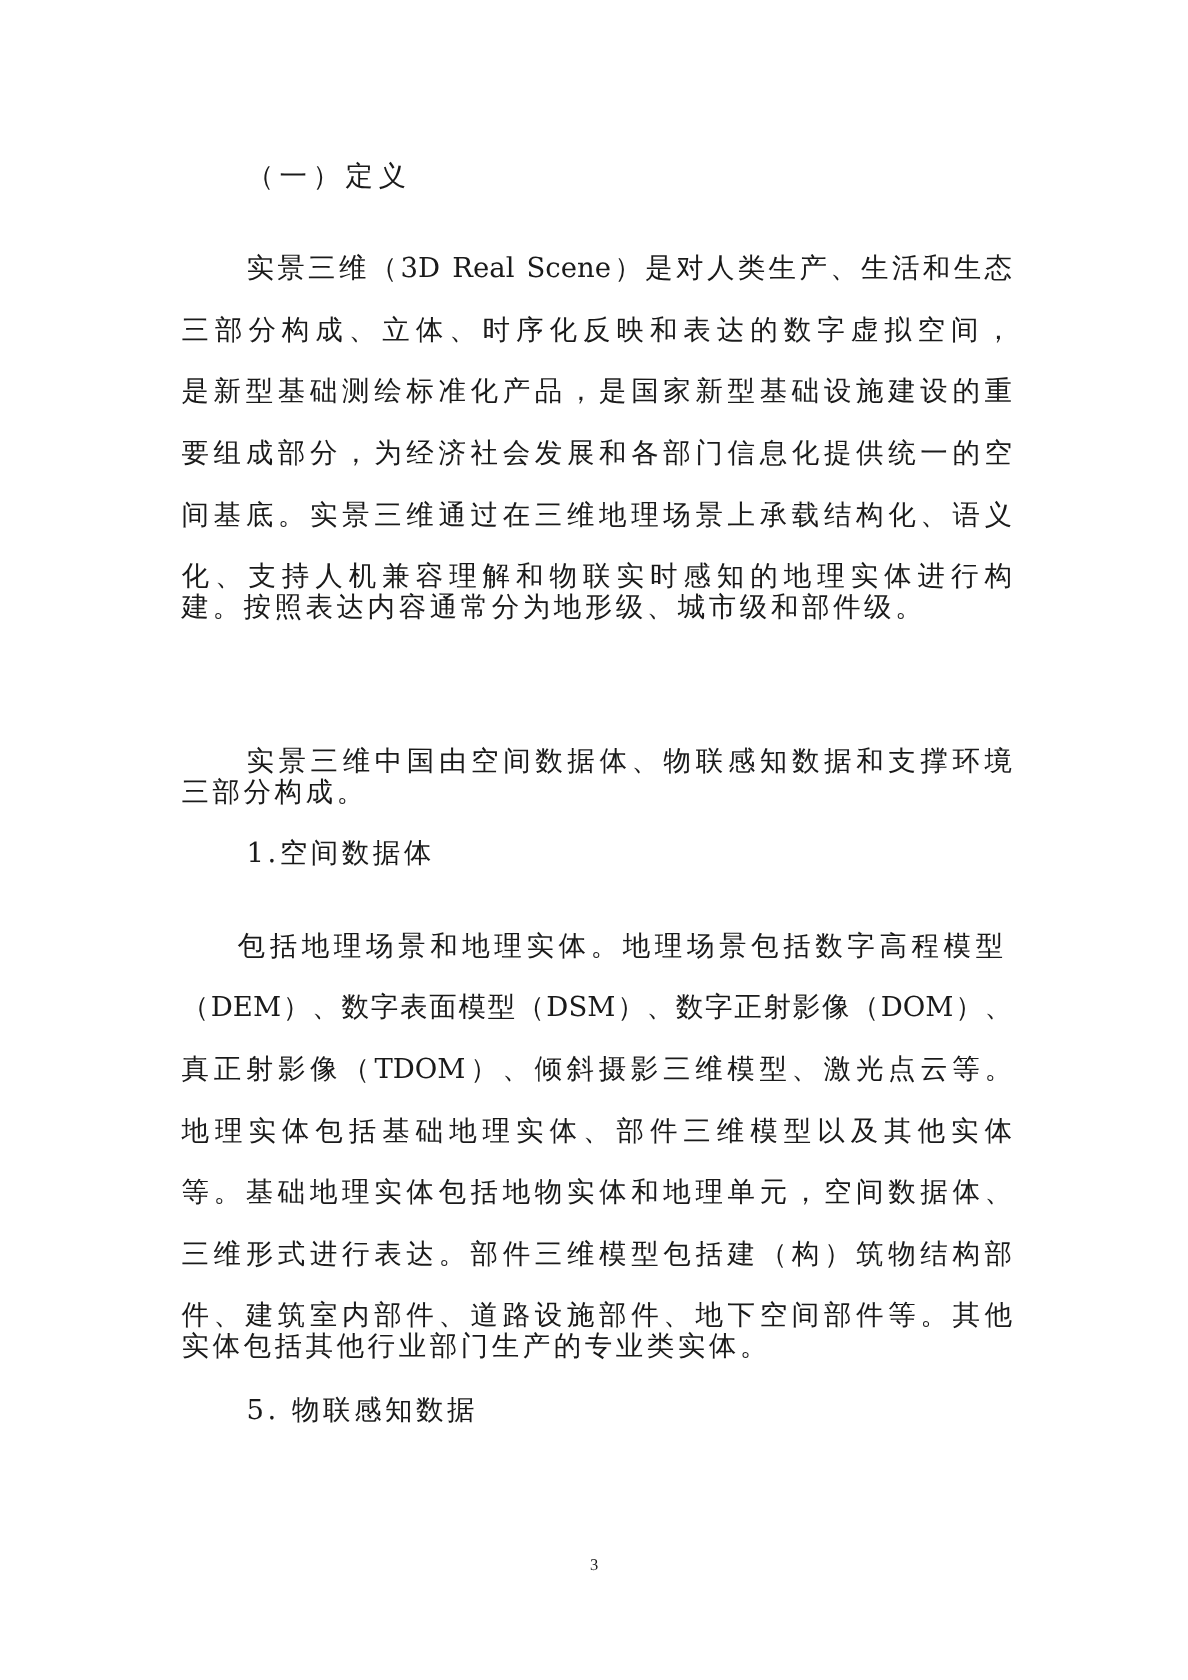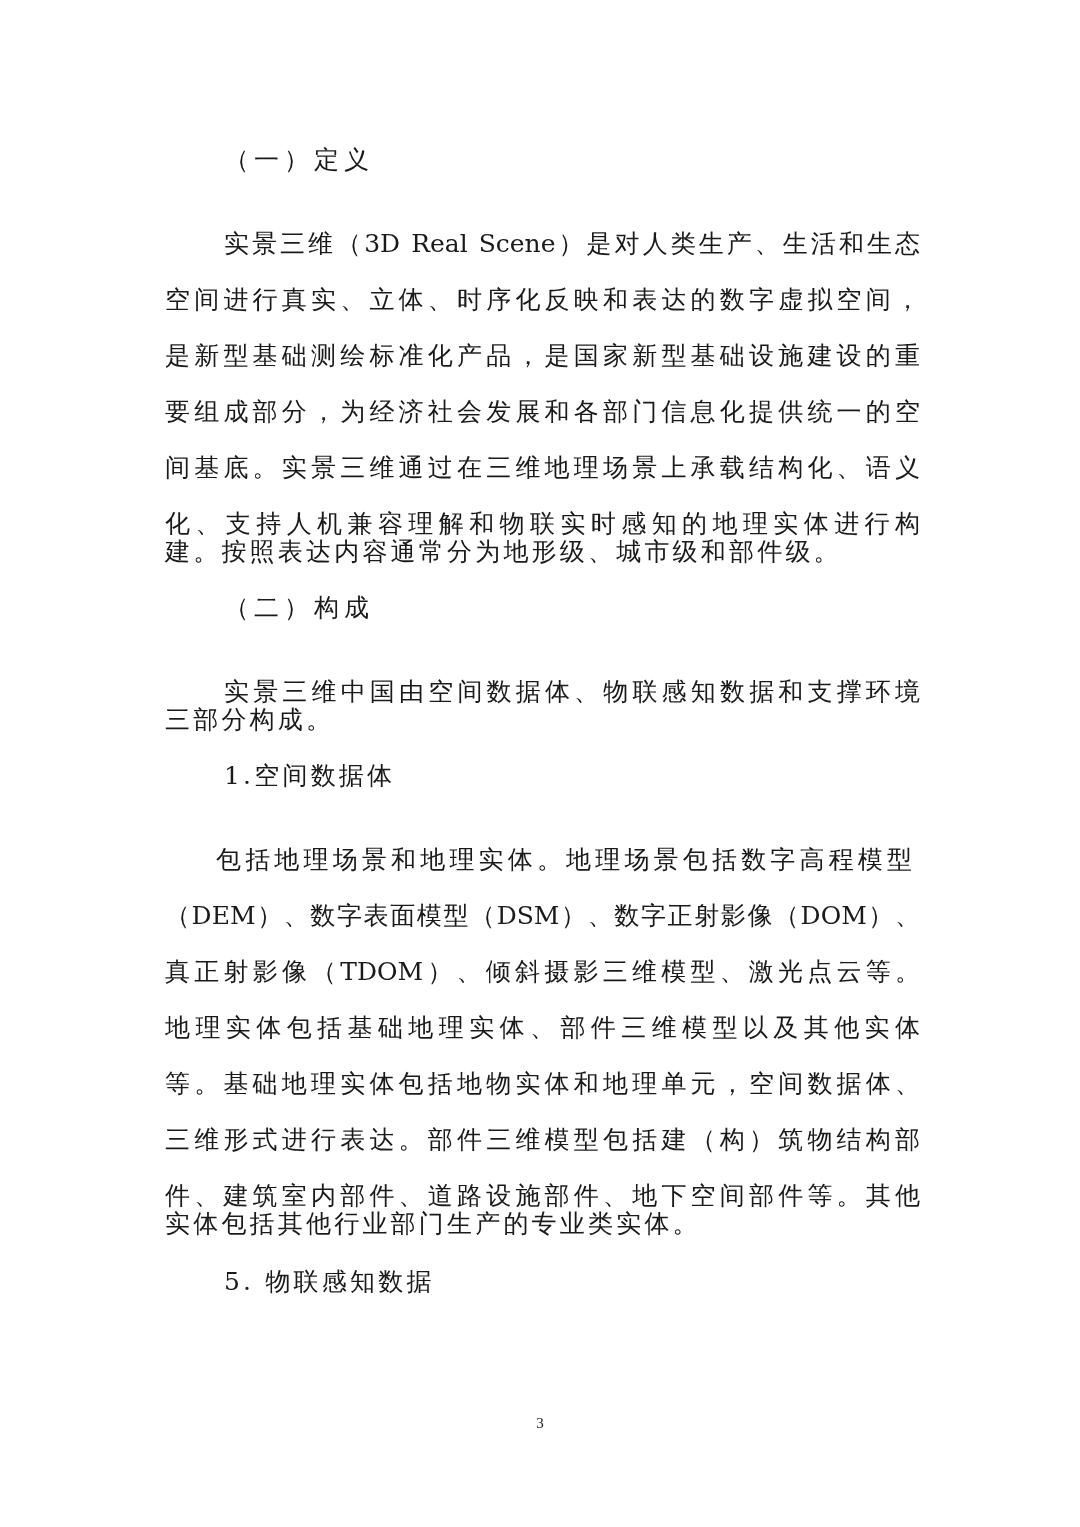--- a/index.html
+++ b/index.html
@@ -13,28 +13,27 @@
   .justify { text-align: justify; text-align-last: justify; letter-spacing: 0; margin-top: 28px; }
   .page-number { position: absolute; left: 0; width: 1080px; top: 1415px; text-align: center;
                  font-size: 15px; font-family: "Liberation Serif", serif; }
 </style>
 </head>
 <body>
 
 <div class="page">
   <div class="line indent heading" style="top:140px">（一）定义</div>
   <div class="line indent justify" style="left:224px;width:696px;top:196px">实景三维（3D Real Scene）是对人类生产、生活和生态</div>
-  <div class="line justify" style="top:252px">空间进行真实、立体、时序化反映和表达的数字虚拟空间，</div>
+  <div class="line justify" style="top:252px">三部分构成、立体、时序化反映和表达的数字虚拟空间，</div>
   <div class="line justify" style="top:308px">是新型基础测绘标准化产品，是国家新型基础设施建设的重</div>
   <div class="line justify" style="top:364px">要组成部分，为经济社会发展和各部门信息化提供统一的空</div>
   <div class="line justify" style="top:420px">间基底。实景三维通过在三维地理场景上承载结构化、语义</div>
   <div class="line justify" style="top:476px">化、支持人机兼容理解和物联实时感知的地理实体进行构</div>
   <div class="line" style="top:532px">建。按照表达内容通常分为地形级、城市级和部件级。</div>
 
-  <div class="line indent heading" style="top:588px">（二）构成</div>
   <div class="line indent justify" style="left:224px;width:696px;top:644px">实景三维中国由空间数据体、物联感知数据和支撑环境</div>
   <div class="line" style="top:700px">三部分构成。</div>
 
   <div class="line indent" style="top:756px">1.空间数据体</div>
   <div class="line indent justify" style="left:216px;width:696px;top:812px">包括地理场景和地理实体。地理场景包括数字高程模型</div>
   <div class="line justify" style="top:868px">（DEM）、数字表面模型（DSM）、数字正射影像（DOM）、</div>
   <div class="line justify" style="top:924px">真正射影像（TDOM）、倾斜摄影三维模型、激光点云等。</div>
   <div class="line justify" style="top:980px">地理实体包括基础地理实体、部件三维模型以及其他实体</div>
   <div class="line justify" style="top:1036px">等。基础地理实体包括地物实体和地理单元，空间数据体、</div>
   <div class="line justify" style="top:1092px">三维形式进行表达。部件三维模型包括建（构）筑物结构部</div>

